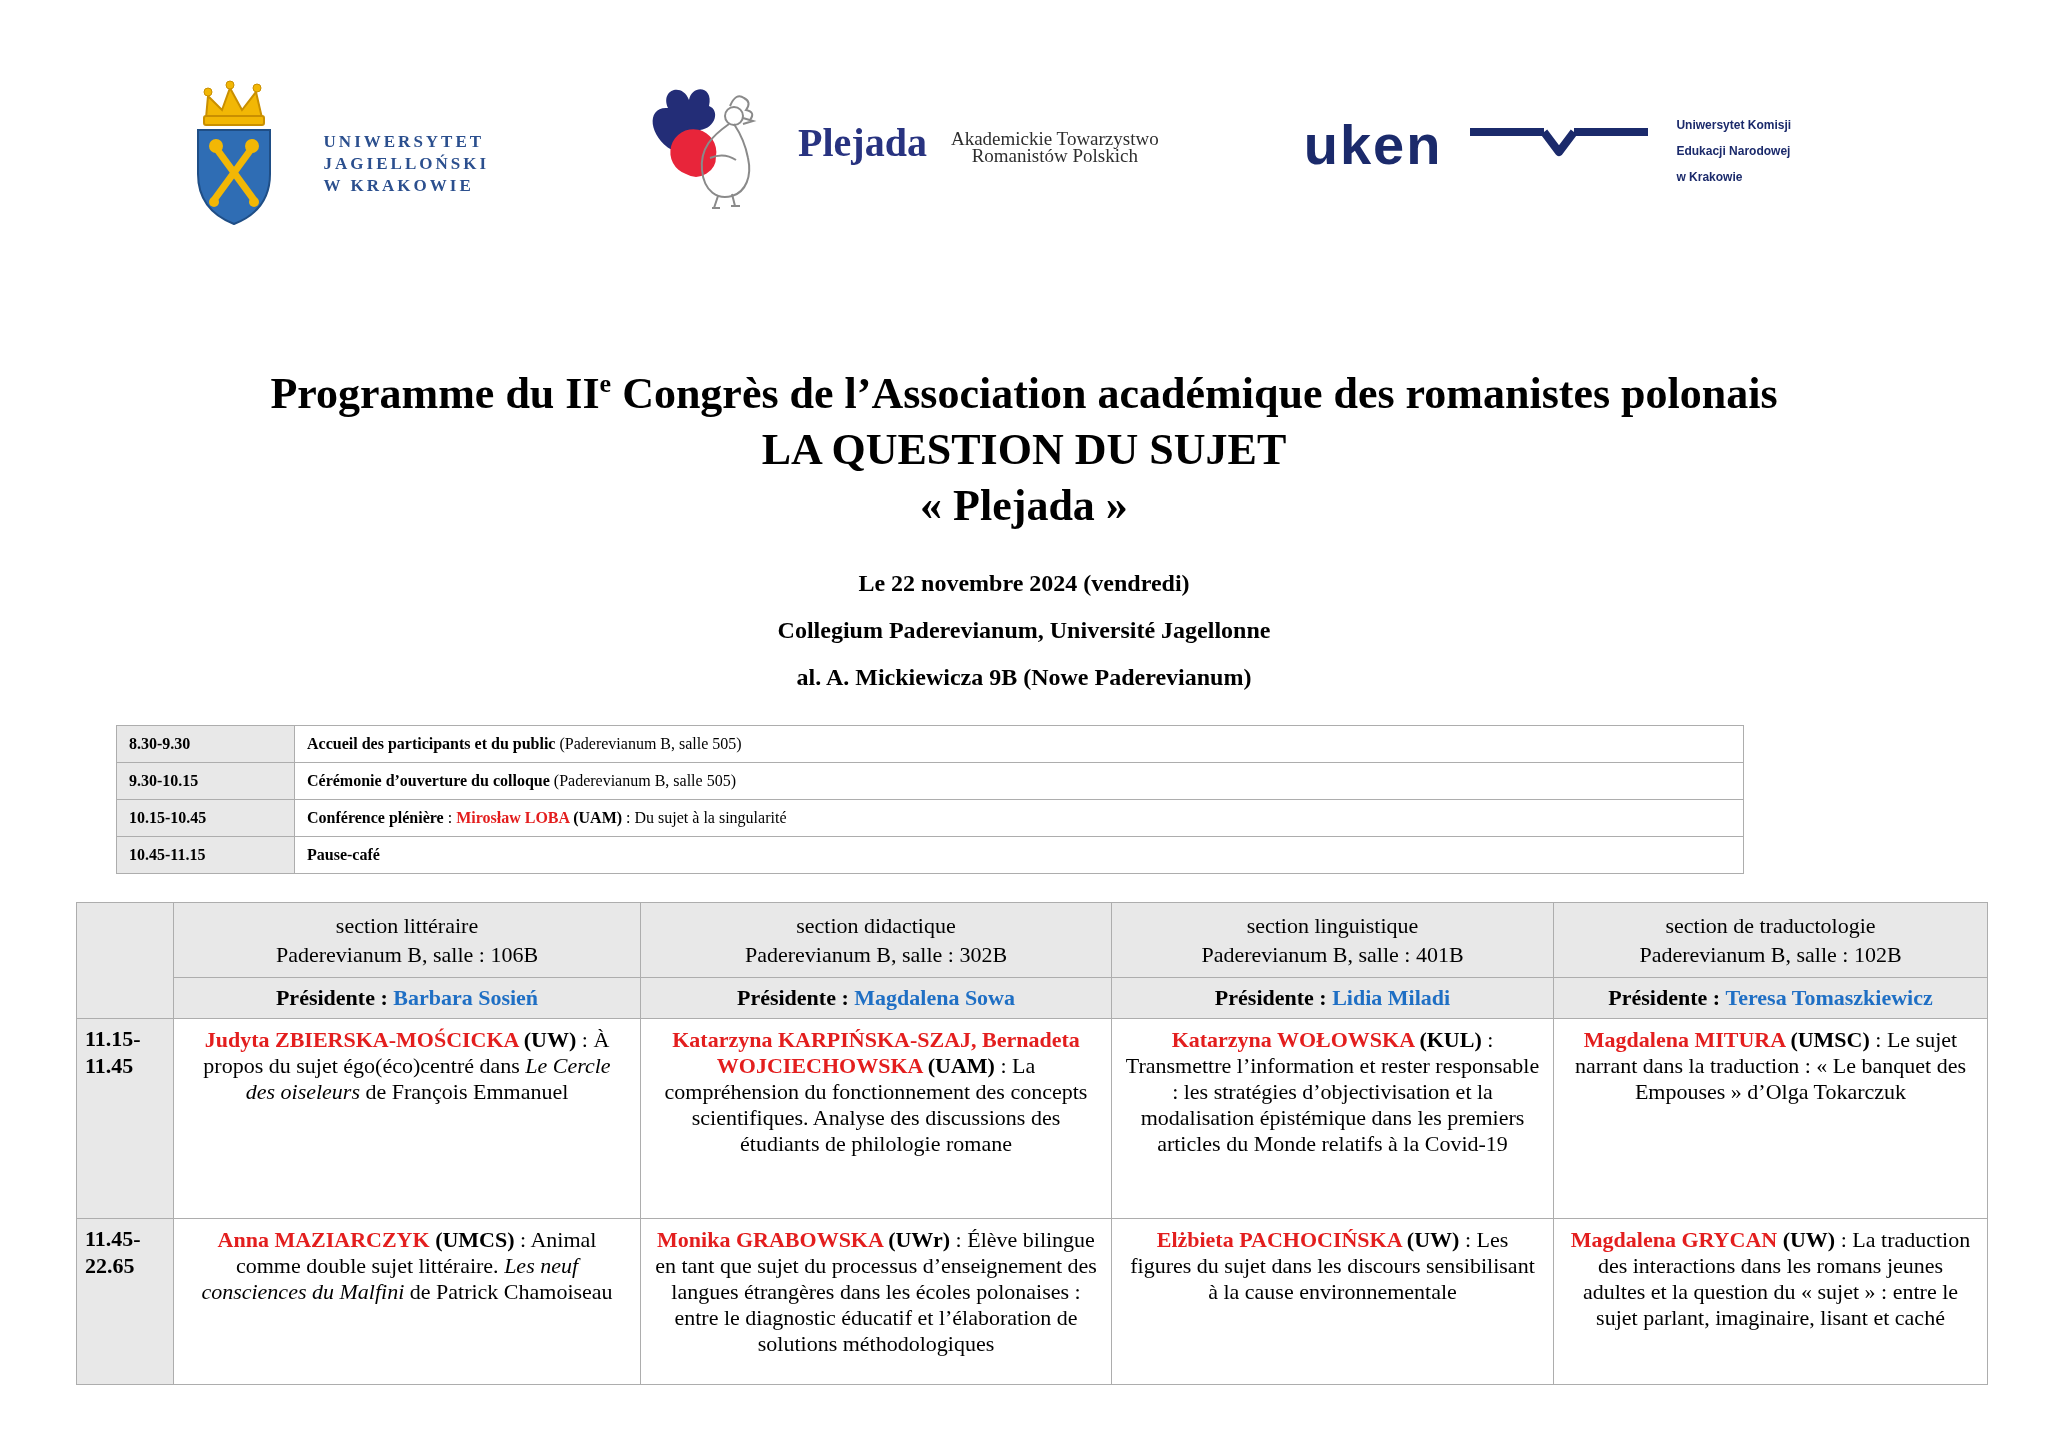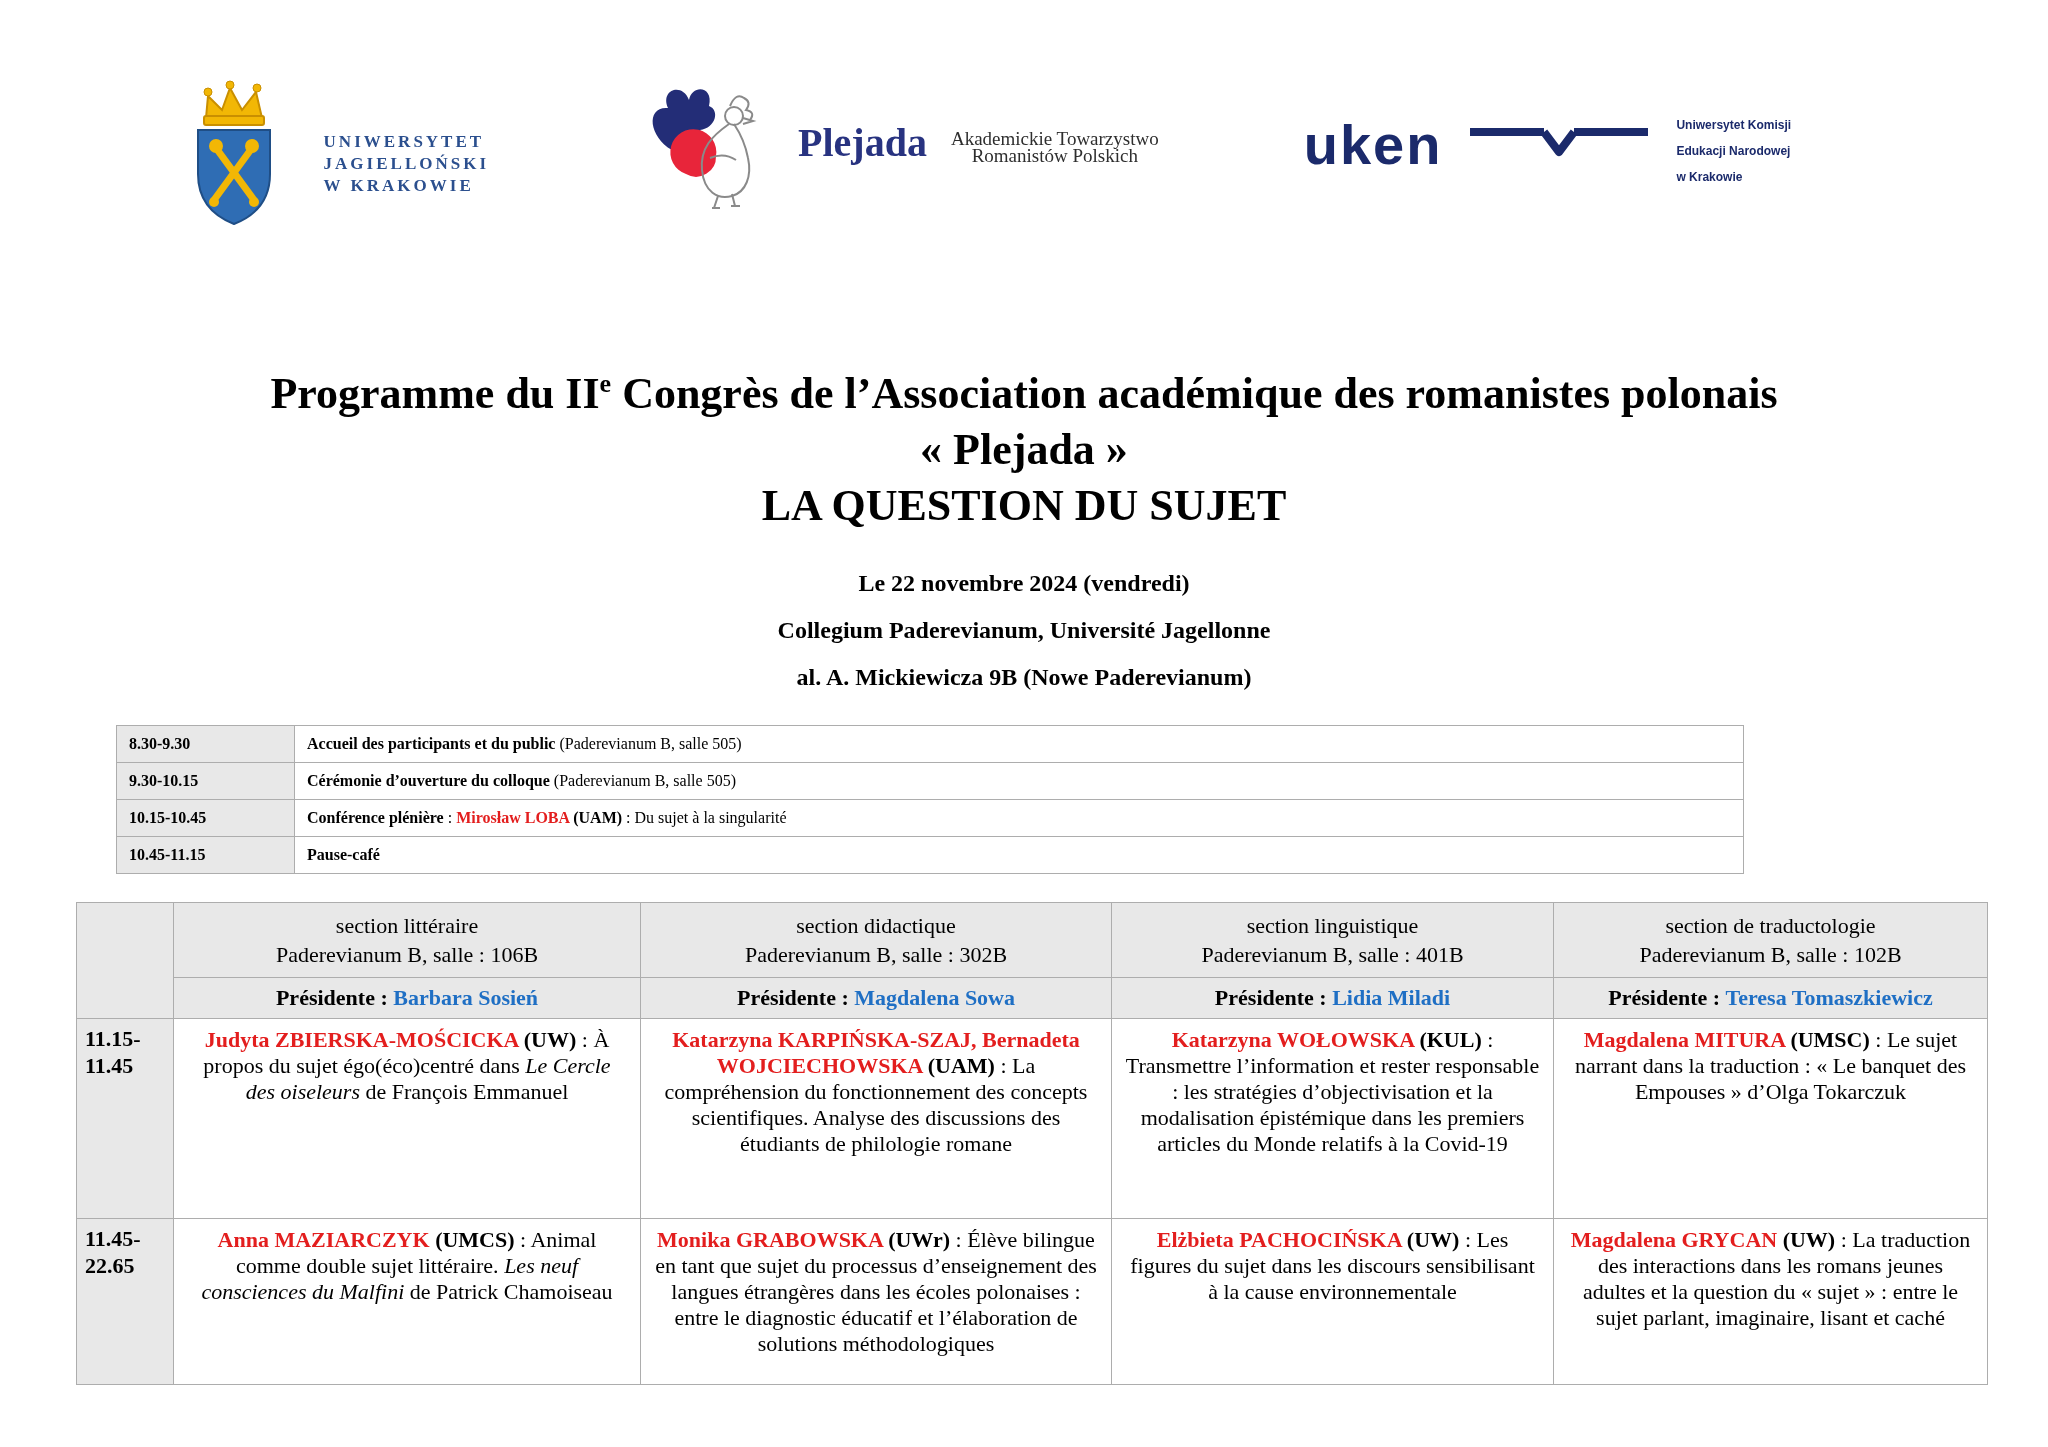--- a/index.html
+++ b/index.html
@@ -130,22 +130,22 @@
     <div class="uken-sub">
       <div>Uniwersytet Komisji</div>
       <div>Edukacji Narodowej</div>
       <div>w Krakowie</div>
     </div>
   </div>
 </div>
 
 <div class="title-block">
   <div><span>Programme du II</span><sup>e</sup><span> Congrès de l’Association académique des romanistes polonais</span></div>
+  <div>LA QUESTION DU SUJET</div>
   <div>« Plejada »</div>
-  <div>LA QUESTION DU SUJET</div>
 </div>
 
 <div class="venue-block">
   <div>Le 22 novembre 2024 (vendredi)</div>
   <div>Collegium Paderevianum, Université Jagellonne</div>
   <div>al. A. Mickiewicza 9B (Nowe Paderevianum)</div>
 </div>
 
 <table class="schedule">
   <tbody>

